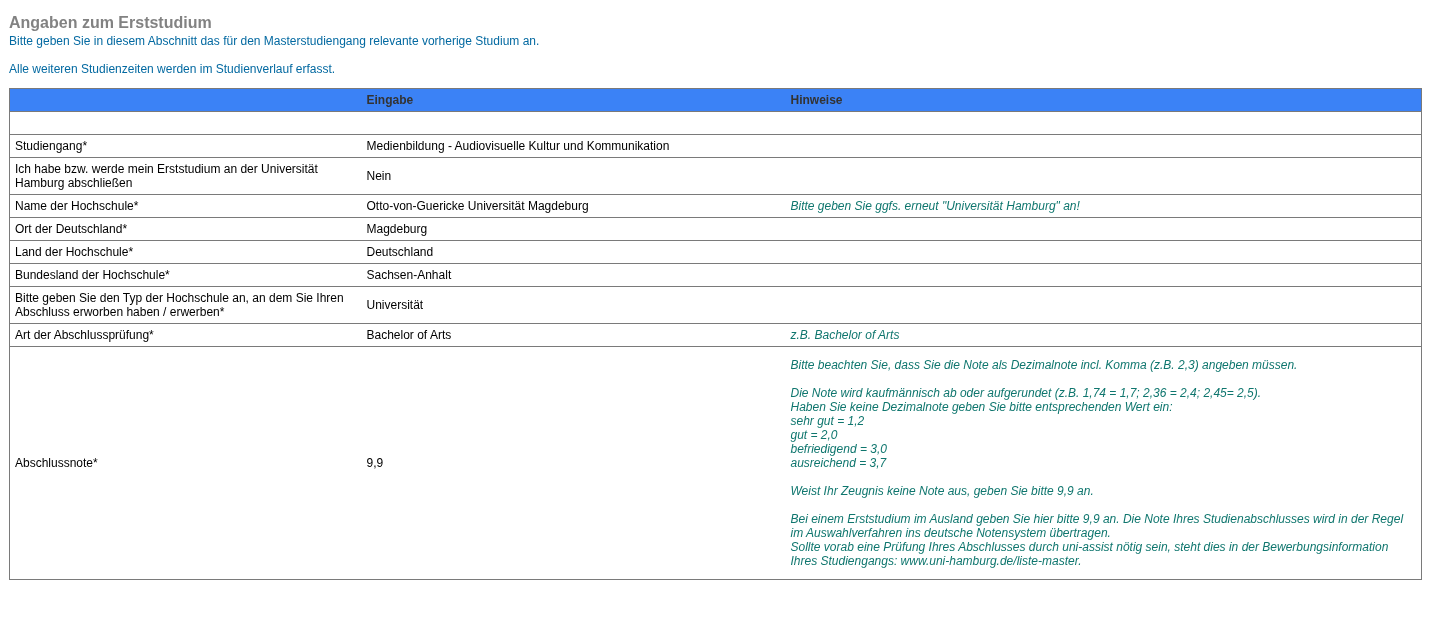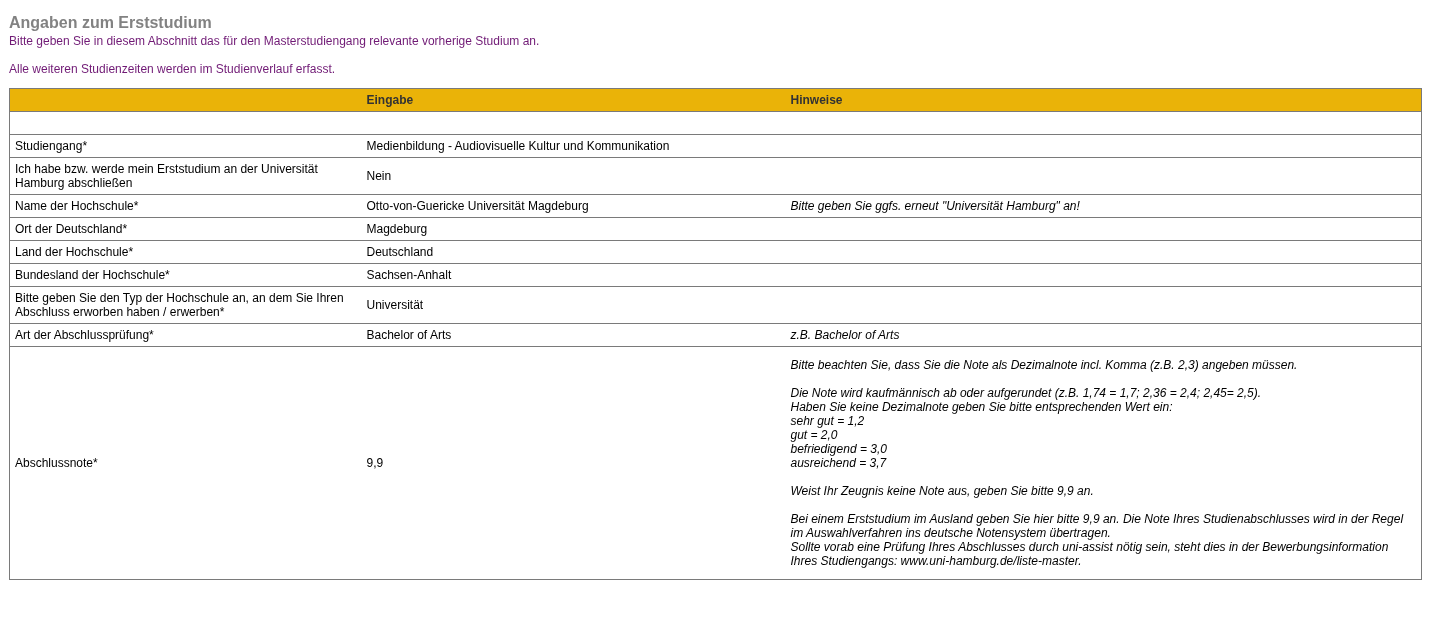--- a/index.html
+++ b/index.html
@@ -25,21 +25,21 @@
       font-weight: bold;
       color: #828282;
       line-height: 20px;
     }
     .intro {
       position: absolute;
       left: 9px;
       margin: 0;
       font-size: 12px;
       line-height: 14px;
-      color: #701a75;
+      color: #0369a1;
     }
     .intro-1 { top: 34px; }
     .intro-2 { top: 62px; text-align: center; }
 
     table.data-table {
       position: absolute;
       left: 9px;
       top: 88px;
       width: 1412px;
       border-collapse: collapse;
@@ -50,37 +50,37 @@
     table.data-table td {
       border-top: 1px solid #7a7a7a;
       border-bottom: 1px solid #7a7a7a;
       padding: 0 5px;
       font-size: 12px;
       line-height: 14px;
       vertical-align: middle;
       text-align: left;
     }
     table.data-table th {
-      background: #eab308;
+      background: #3b82f6;
       font-weight: bold;
       color: #333333;
       height: 22px;
     }
     col.c1 { width: 352px; }
     col.c2 { width: 424px; }
     col.c3 { width: 636px; }
 
     tr.single td { height: 22px; }
     tr.double td { height: 36px; }
     tr.empty td { height: 22px; }
     tr.tall td { height: 232px; }
 
     td.hint {
       font-style: italic;
-      color: #000000;
+      color: #0f766e;
     }
     td.top { vertical-align: top; padding-top: 4px; }
     .hint-block p {
       margin: 0;
     }
     .hint-block .gap { height: 14px; }
   </style>
 </head>
 <body>
 

